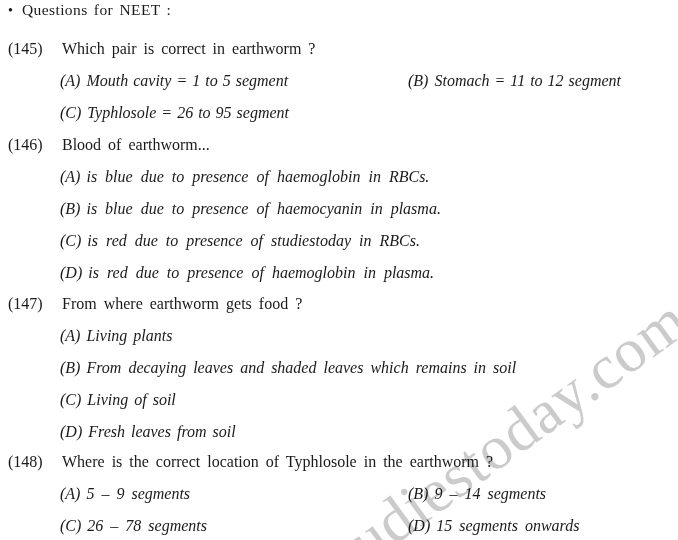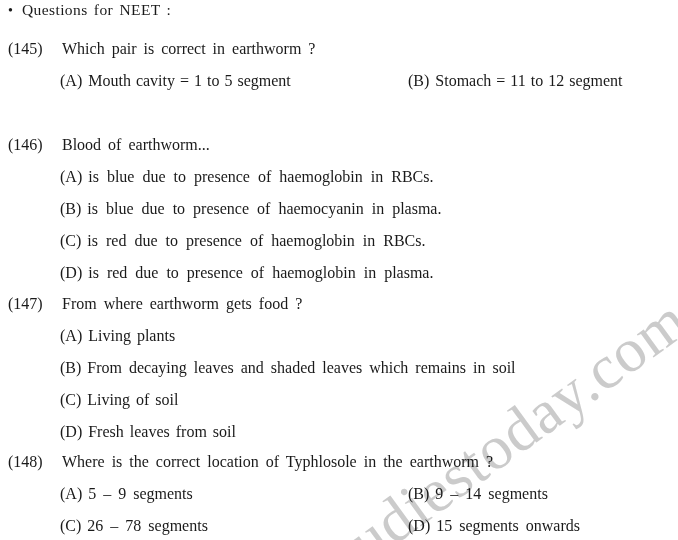--- a/index.html
+++ b/index.html
@@ -89,20 +89,21 @@
     left: 62px;
     top: 0;
     font-size: 16px;
     word-spacing: 3px;
     white-space: nowrap;
   }
 
   .opt-row {
     position: relative;
     height: 32px;
+    font-style: italic;
   }
   .opt {
     position: absolute;
     top: 0;
     font-size: 16px;
     white-space: nowrap;
   }
   .opt .opt-tag {
     margin-right: 6px;
   }
@@ -135,41 +136,44 @@
     </div>
     <div class="opt-row">
       <span class="opt opt-left">
         <span class="opt-tag">(A)</span><span class="ws-1">Mouth cavity = 1 to 5 segment</span>
       </span>
       <span class="opt opt-right">
         <span class="opt-tag">(B)</span><span class="ws-1">Stomach = 11 to 12 segment</span>
       </span>
     </div>
     <div class="opt-row">
+      <span class="opt opt-left">
+        <span class="opt-tag">(C)</span><span class="ws-1">Typhlosole = 26 to 95 segment</span>
+      </span>
     </div>
   </div>
 
   <div class="q-block" style="top:136px;">
     <div class="q-line">
       <span class="q-num">(146)</span>
       <span class="q-text ws-3">Blood of earthworm...</span>
     </div>
     <div class="opt-row">
       <span class="opt opt-left">
         <span class="opt-tag">(A)</span><span class="ws-4">is blue due to presence of haemoglobin in RBCs.</span>
       </span>
     </div>
     <div class="opt-row">
       <span class="opt opt-left">
         <span class="opt-tag">(B)</span><span class="ws-4">is blue due to presence of haemocyanin in plasma.</span>
       </span>
     </div>
     <div class="opt-row">
       <span class="opt opt-left">
-        <span class="opt-tag">(C)</span><span class="ws-4">is red due to presence of haemoglobin in RBCs.</span>
+        <span class="opt-tag">(C)</span><span class="ws-4">is red due to presence of studiestoday in RBCs.</span>
       </span>
     </div>
     <div class="opt-row">
       <span class="opt opt-left">
         <span class="opt-tag">(D)</span><span class="ws-4">is red due to presence of haemoglobin in plasma.</span>
       </span>
     </div>
   </div>
 
   <div class="q-block" style="top:295px;">

